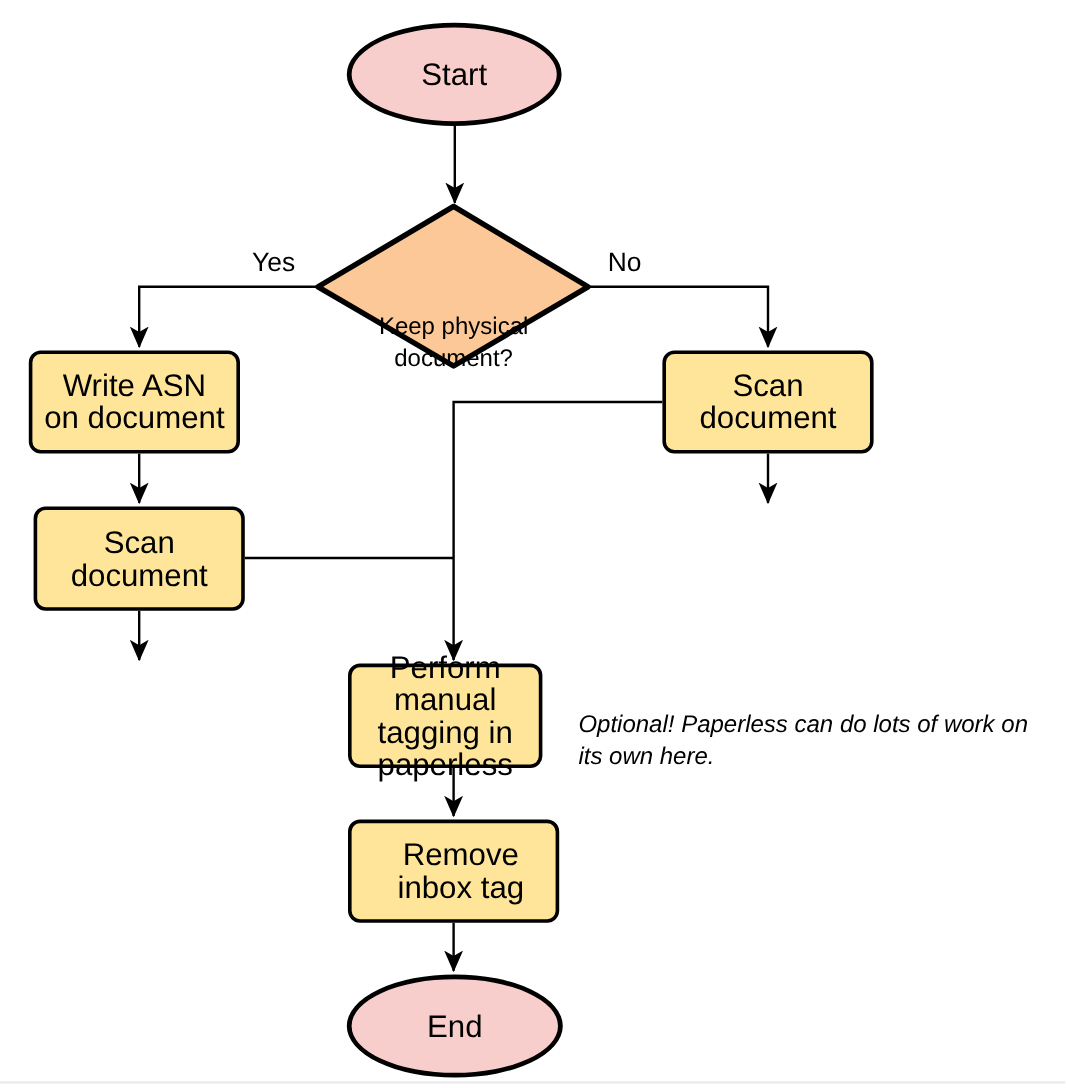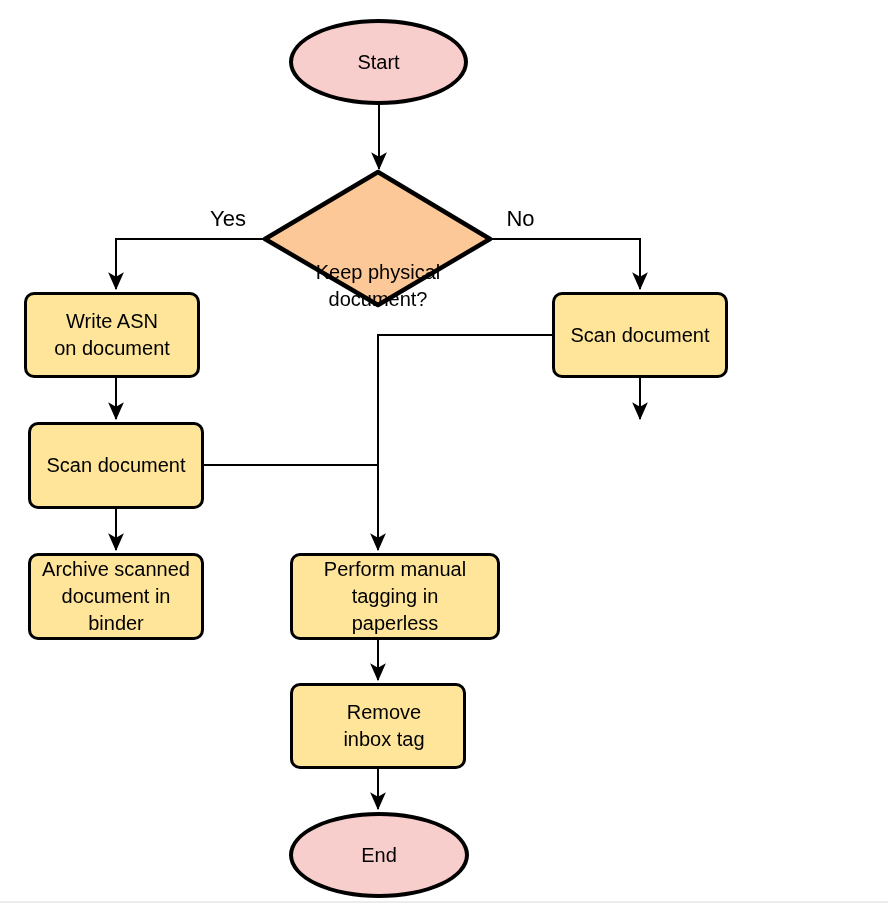--- a/index.html
+++ b/index.html
@@ -25,21 +25,21 @@
     stroke-linejoin: round;
   }
   .node {
     position: absolute;
     box-sizing: border-box;
     display: flex;
     align-items: center;
     justify-content: center;
     text-align: center;
     white-space: pre-line;
-    font-size: 20px;
+    font-size: 26px;
     line-height: 27px;
     z-index: 2;
   }
   .process {
     background: var(--process-fill, #ffe599);
     border: 3px solid var(--stroke, #000);
     border-radius: 10px;
   }
   .terminal {
     background: var(--terminal-fill, #f8cecc);
@@ -115,31 +115,30 @@
 
   <div class="edge-label" style="left:202px; top:207px; width:52px;">Yes</div>
 
   <div class="edge-label" style="left:494px; top:207px; width:53px;">No</div>
 
   <div class="node process" style="left:24px; top:292px; width:176px; height:86px;">Write ASN
 on document</div>
 
   <div class="node process" style="left:28px; top:422px; width:176px; height:87px;">Scan document</div>
 
-  <div class="node process" style="left:28px; top:553px; width:176px; height:87px;">Archive scanned
-document in
-binder</div>
 
   <div class="node process" style="left:552px; top:292px; width:176px; height:86px;">Scan document</div>
 
 
-  <div class="node process" style="left:290px; top:553px; width:210px; height:87px;">Perform manual
+  <div class="node process" style="left:290px; top:553px; width:162px; height:87px;">Perform manual
 tagging in
 paperless</div>
 
+  <div class="note" style="left:482px; top:591px;">Optional! Paperless can do lots of work on
+its own here.</div>
 
   <div class="node process" style="left:290px; top:683px; width:176px; height:86px;padding-left:12px;">Remove
 inbox tag</div>
 
   <div class="node terminal" style="left:289px; top:812px; width:180px; height:86px;">End</div>
 
   <div class="page-divider"></div>
 </div>
 
 </body></html>

